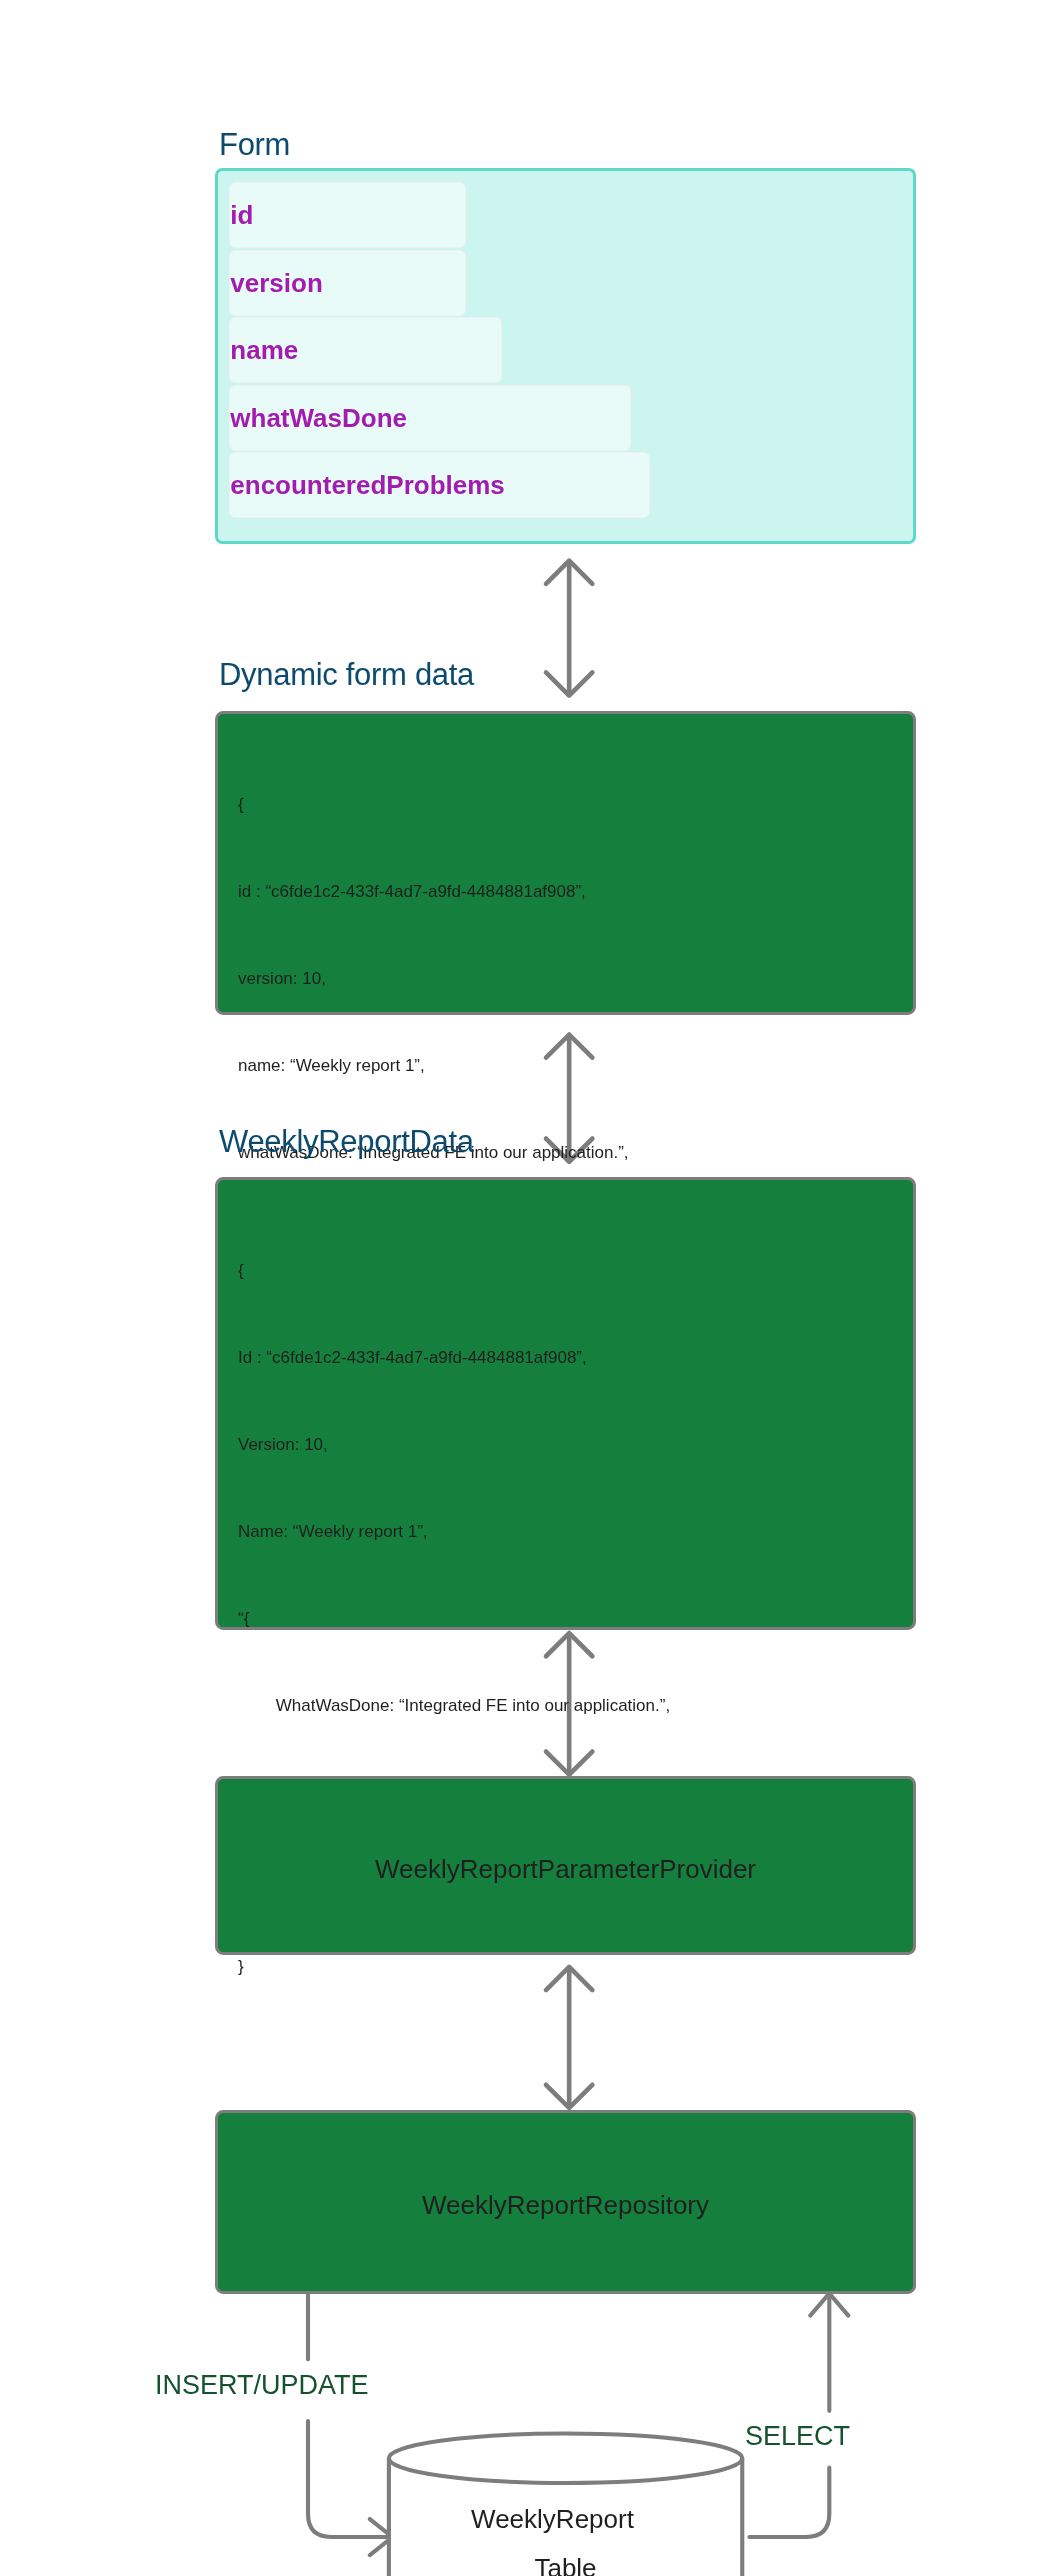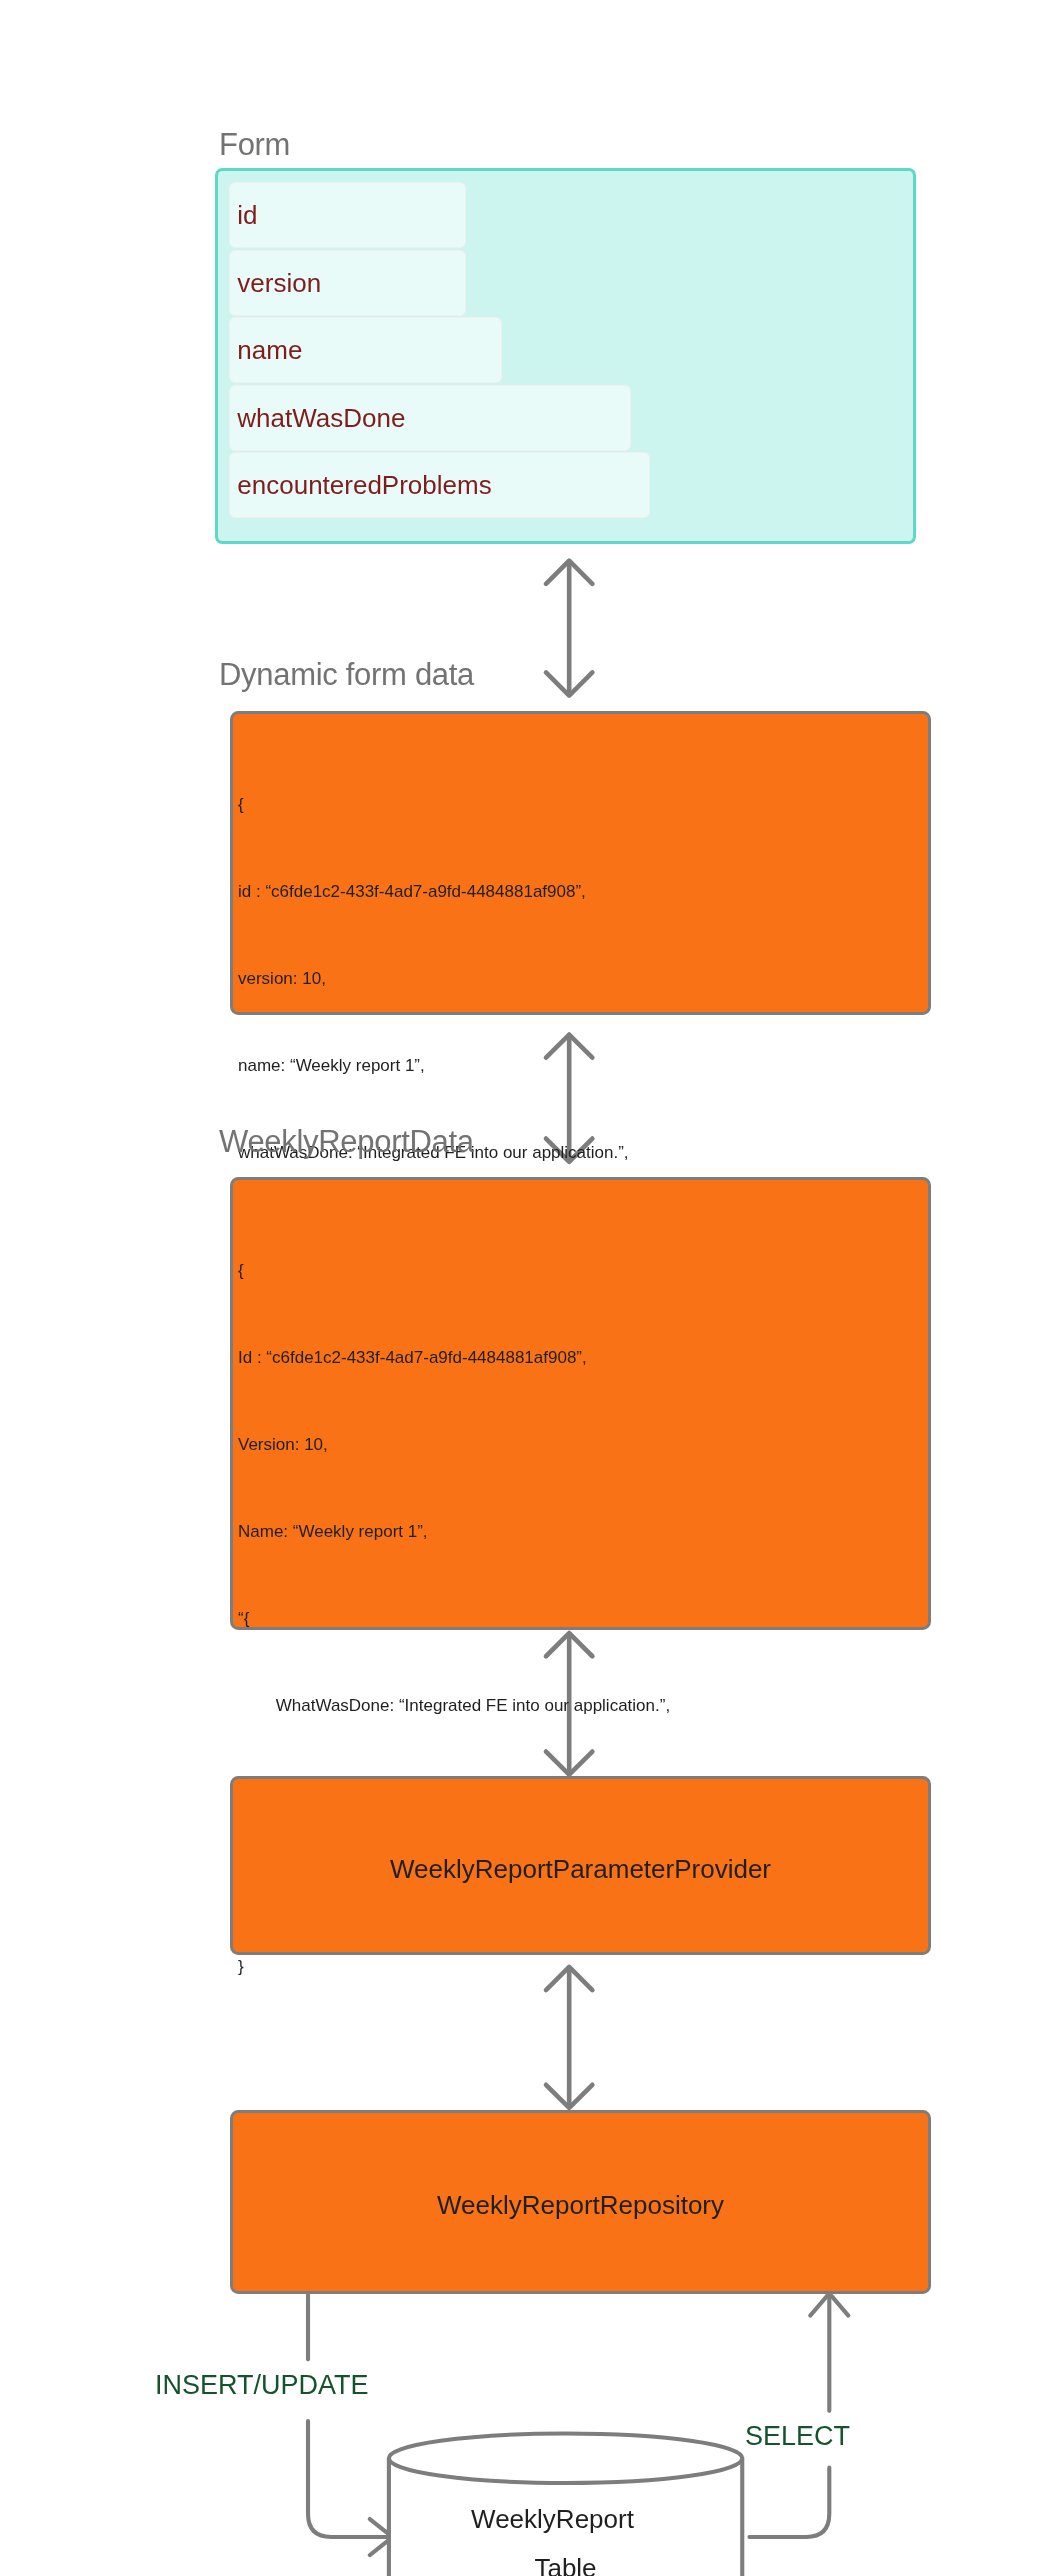--- a/index.html
+++ b/index.html
@@ -1,37 +1,37 @@
 <!DOCTYPE html>
 <html style="font-size:8.2px"><head>
 <meta charset="utf-8">
 <style>
   html,body{margin:0;padding:0;background:#ffffff;}
   body{width:1058px;height:2784px;position:relative;overflow:hidden;
        font-family:"Liberation Sans",sans-serif;color:#262626;}
   .stage{position:absolute;left:0;top:0;width:1058px;height:2784px;}
 
   
-  .caption{position:absolute;font-size:31px;line-height:1;color:#737373;
+  .caption{position:absolute;font-size:31px;line-height:1;color:#0c4a6e;
            white-space:nowrap;letter-spacing:-0.3px;}
 
   
   .gbox{position:absolute;border:3.1px solid #7d7d7d;border-radius:8.2px;
-        background:#f97316;box-sizing:border-box;margin-left:15px;}
+        background:#15803d;box-sizing:border-box;}
   .gbox-label{position:absolute;left:0;right:0;text-align:center;
               font-size:26px;color:#1f1f1f;white-space:nowrap;}
 
   
   #form-box{position:absolute;left:215px;top:168px;width:701px;height:376px;
             border:3.6px solid #5dd9c8;border-radius:7.2px;background:#cdf5f0;
             box-sizing:border-box;}
   .field{position:absolute;left:11.3px;background:#e9fbf8;border:1.5px solid #f2eff1;
          border-radius:6.2px;box-sizing:border-box;
-         display:flex;align-items:center;padding-left:7px;
-         font-size:26px;color:#7f1d1d;white-space:nowrap;}
+         display:flex;align-items:center;padding-left:0;
+         font-size:26px;color:#a21caf;white-space:nowrap;font-weight:bold;}
 
   
   .code{position:absolute;font-size:17px;line-height:29px;color:#1f1f1f;
         white-space:pre;}
 
   
   svg.arrows{position:absolute;left:0;top:0;width:1058px;height:2784px;
              pointer-events:none;}
 
   

